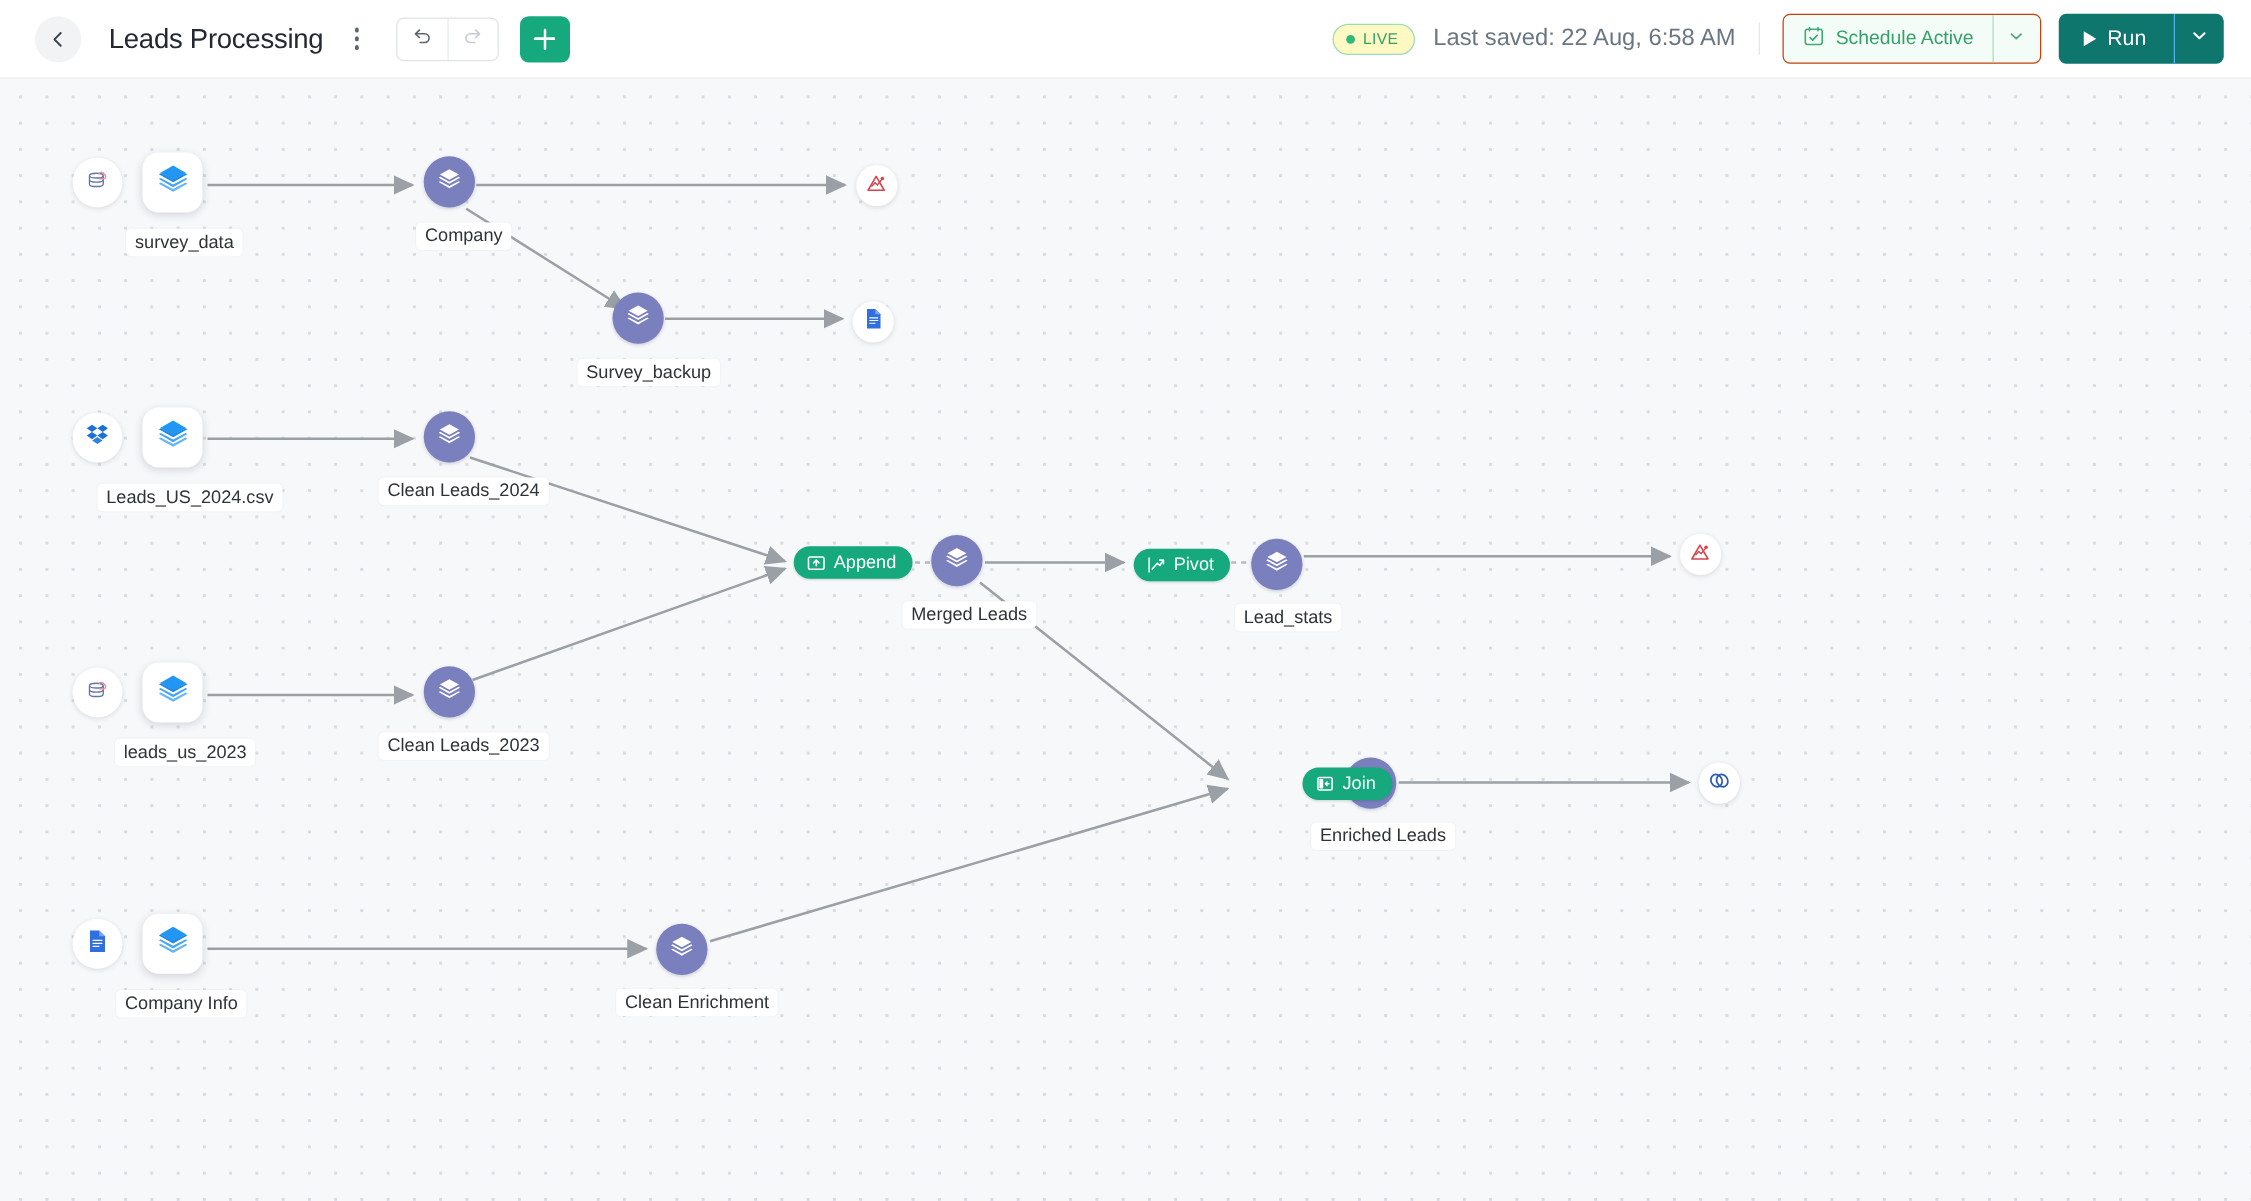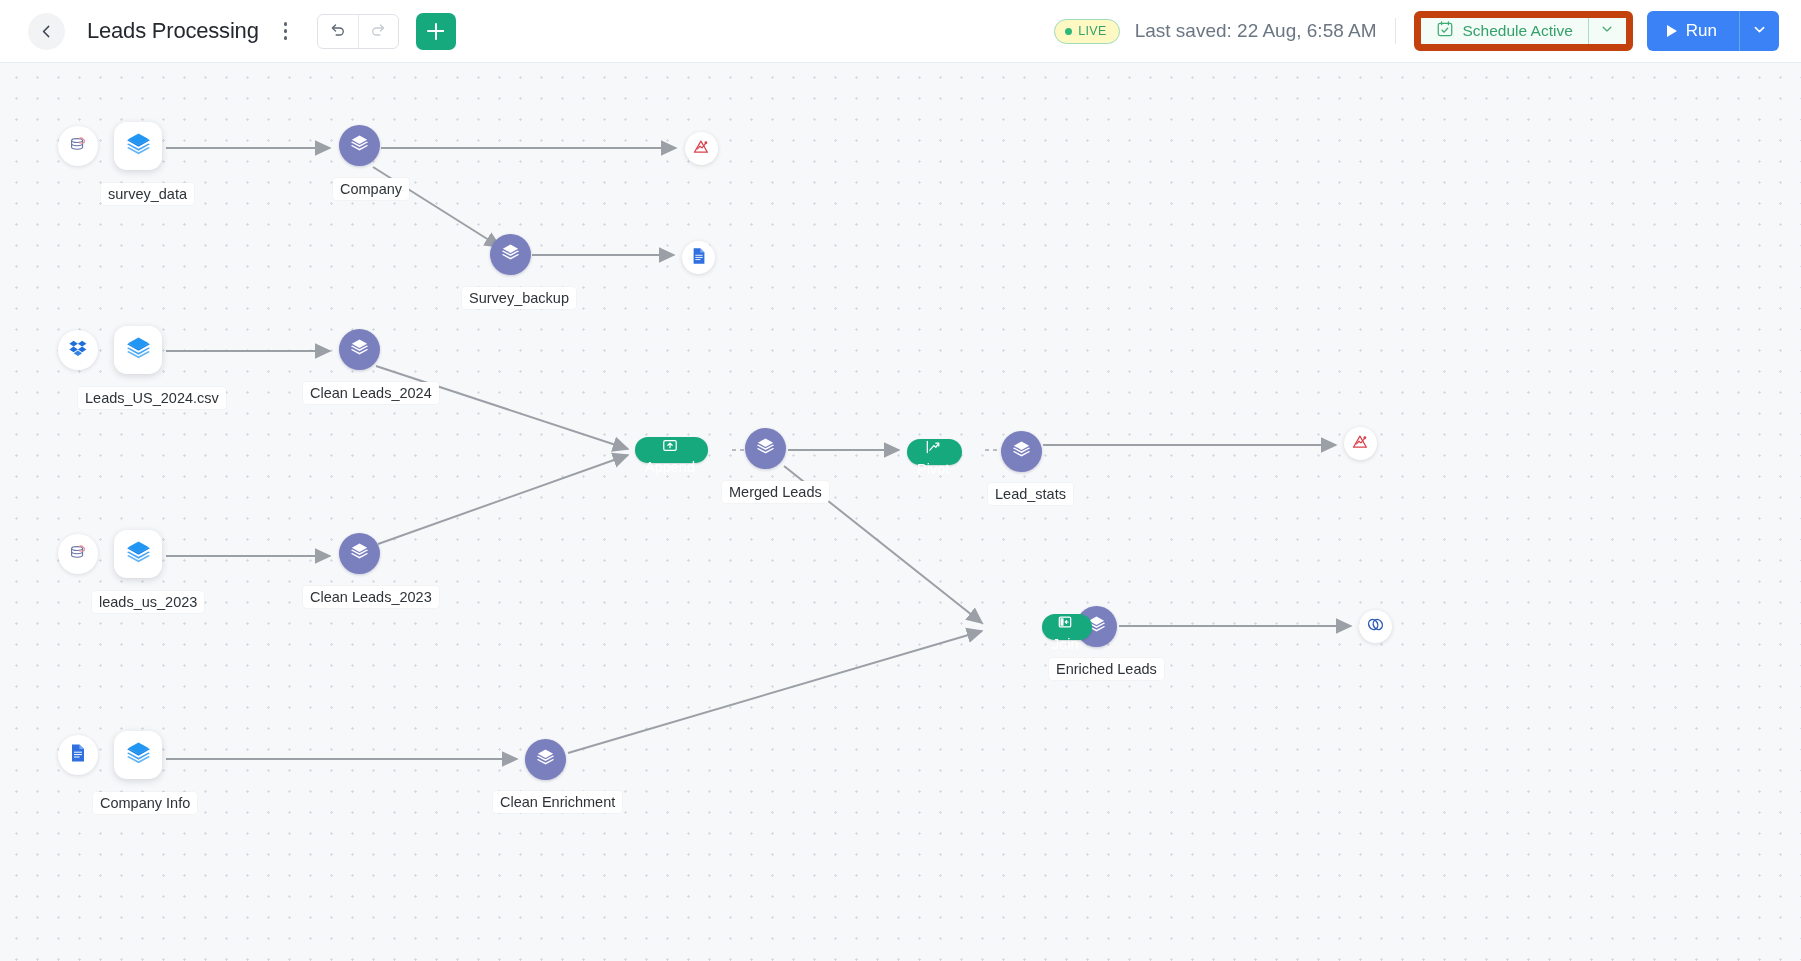--- a/index.html
+++ b/index.html
@@ -80,36 +80,36 @@
     flex:0 0 auto;
   }
   .live-dot{width:7px;height:7px;border-radius:50%;background:#2fb87a;}
   .live-badge span{font-size:12.5px;color:#34a06a;letter-spacing:.3px;}
   #last-saved{
     margin-left:15px;
     font-size:19px;color:#6b7683;white-space:nowrap;
   }
   .vdiv{width:1px;height:26px;background:#e3e7eb;margin:0 18px;}
   .sched-group{
-    display:flex;height:40px;border:7px solid #c2410c;border-radius:6px;
+    display:flex;height:40px;border:1px solid #c2410c;border-radius:6px;
     overflow:hidden;background:#f4fcf7;flex:0 0 auto;
   }
   .sched-main{
     display:flex;align-items:center;gap:9px;
     padding:0 15px;cursor:pointer;
   }
   .sched-main span{font-size:15.5px;color:#34a06a;white-space:nowrap;}
   .sched-caret{
     width:38px;display:flex;align-items:center;justify-content:center;
     border-left:1px solid #a9dec0;cursor:pointer;
   }
   .run-group{
     margin-left:14px;
     display:flex;height:40px;border-radius:6px;overflow:hidden;
-    background:#3b82f6;flex:0 0 auto;
+    background:#0f766e;flex:0 0 auto;
   }
   .run-main{
     display:flex;align-items:center;gap:9px;padding:0 22px 0 20px;cursor:pointer;
   }
   .run-main span{font-size:17px;color:#fff;}
   .run-caret{
     width:40px;display:flex;align-items:center;justify-content:center;
     border-left:1px solid #56b0ea;cursor:pointer;
   }
   .tri{
@@ -159,21 +159,20 @@
     white-space:nowrap;
     box-shadow:0 0 0 1px rgba(0,0,0,.02);
   }
   .pill{
     position:absolute;height:26px;border-radius:13px;
     background:#15a97d;
     display:flex;align-items:center;gap:6px;
     padding:0 13px 0 10px;
     color:#fff;font-size:14.5px;white-space:nowrap;
     box-shadow:0 1px 2px rgba(0,60,40,.18);
-    flex-direction:column;
   }
   .pill svg{display:block;}
 </style>
 </head>
 <body>
 
 <div id="topbar">
 
   <div class="back-btn">
     <span>

